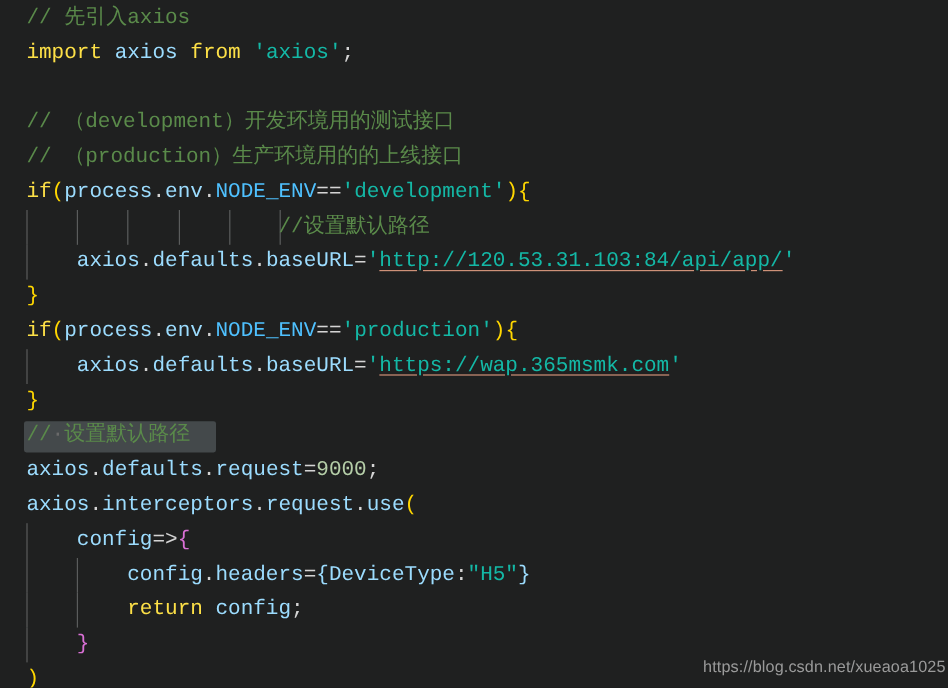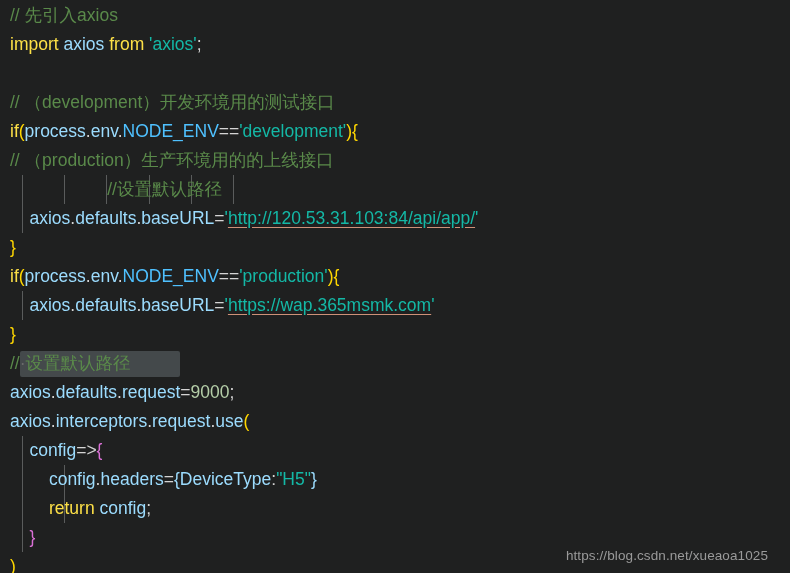--- a/index.html
+++ b/index.html
@@ -30,25 +30,25 @@
     top: 0;
     width: 790px;
     padding-top: 1px;
     box-sizing: border-box;
   }
 
   .line {
     position: relative;
     height: 29px;
     line-height: 29px;
-    padding-left: 10px;
+    padding-left: 22px;
     white-space: pre;
     font-size: 17.5px;
     letter-spacing: 0px;
-    font-family: Liberation Sans, sans-serif;
+    font-family: Liberation Mono, monospace;
   }
 
   .line .txt {
     position: relative;
     z-index: 2;
     display: inline-block;
   }
 
   
   .guide {
@@ -90,41 +90,41 @@
     background: #44494b;
     border-radius: 2px;
   }
 
   
   .ws { color: #6a6a6a; }
 
   
   #watermark {
     position: absolute;
-    right: 22px;
+    right: 2px;
     bottom: 10px;
     color: #9a9a9a;
     font-size: 13.5px;
     font-family: "Liberation Sans", sans-serif;
     letter-spacing: 0.1px;
     z-index: 9;
     user-select: none;
   }
 </style>
 </head>
 <body>
 
 <div id="editor">
   <div id="code">
       <div class="line"><span class="txt"><span class="cmt">// 先引入axios</span></span></div>
       <div class="line"><span class="txt"><span class="kw">import</span><span class="op"> </span><span class="var">axios</span><span class="op"> </span><span class="kw">from</span><span class="op"> </span><span class="str">'axios'</span><span class="op">;</span></span></div>
       <div class="line"><span class="txt"></span></div>
       <div class="line"><span class="txt"><span class="cmt">// （development）开发环境用的测试接口</span></span></div>
+      <div class="line"><span class="txt"><span class="cmt">// （production）生产环境用的的上线接口</span></span></div>
       <div class="line"><span class="txt"><span class="kw">if</span><span class="br-y">(</span><span class="var">process</span><span class="op">.</span><span class="var">env</span><span class="op">.</span><span class="const">NODE_ENV</span><span class="op">==</span><span class="str">'development'</span><span class="br-y">)</span><span class="br-y">{</span></span></div>
-      <div class="line"><span class="txt"><span class="cmt">// （production）生产环境用的的上线接口</span></span></div>
       <div class="line"><div class="guide" style="left: 22px;"></div><div class="guide" style="left: 64.2px;"></div><div class="guide" style="left: 106.4px;"></div><div class="guide" style="left: 148.6px;"></div><div class="guide" style="left: 190.8px;"></div><div class="guide" style="left: 233px;"></div><span class="txt"><span class="op">                    </span><span class="cmt">//设置默认路径</span></span></div>
       <div class="line"><div class="guide" style="left: 22px;"></div><span class="txt"><span class="op">    </span><span class="var">axios</span><span class="op">.</span><span class="var">defaults</span><span class="op">.</span><span class="var">baseURL</span><span class="op">=</span><span class="str">'</span><span class="link">http://120.53.31.103:84/api/app/</span><span class="str">'</span></span></div>
       <div class="line"><span class="txt"><span class="br-y">}</span></span></div>
       <div class="line"><span class="txt"><span class="kw">if</span><span class="br-y">(</span><span class="var">process</span><span class="op">.</span><span class="var">env</span><span class="op">.</span><span class="const">NODE_ENV</span><span class="op">==</span><span class="str">'production'</span><span class="br-y">)</span><span class="br-y">{</span></span></div>
       <div class="line"><div class="guide" style="left: 22px;"></div><span class="txt"><span class="op">    </span><span class="var">axios</span><span class="op">.</span><span class="var">defaults</span><span class="op">.</span><span class="var">baseURL</span><span class="op">=</span><span class="str">'</span><span class="link">https://wap.365msmk.com</span><span class="str">'</span></span></div>
       <div class="line"><span class="txt"><span class="br-y">}</span></span></div>
       <div class="line sel-line"><div class="selbox" style="width: 160px;"></div><span class="txt"><span class="cmt">//</span><span class="ws">·</span><span class="cmt">设置默认路径</span></span></div>
       <div class="line"><span class="txt"><span class="var">axios</span><span class="op">.</span><span class="var">defaults</span><span class="op">.</span><span class="var">request</span><span class="op">=</span><span class="num">9000</span><span class="op">;</span></span></div>
       <div class="line"><span class="txt"><span class="var">axios</span><span class="op">.</span><span class="var">interceptors</span><span class="op">.</span><span class="var">request</span><span class="op">.</span><span class="var">use</span><span class="br-y">(</span></span></div>
       <div class="line"><div class="guide" style="left: 22px;"></div><span class="txt"><span class="op">    </span><span class="var">config</span><span class="op">=&gt;</span><span class="br-p">{</span></span></div>

